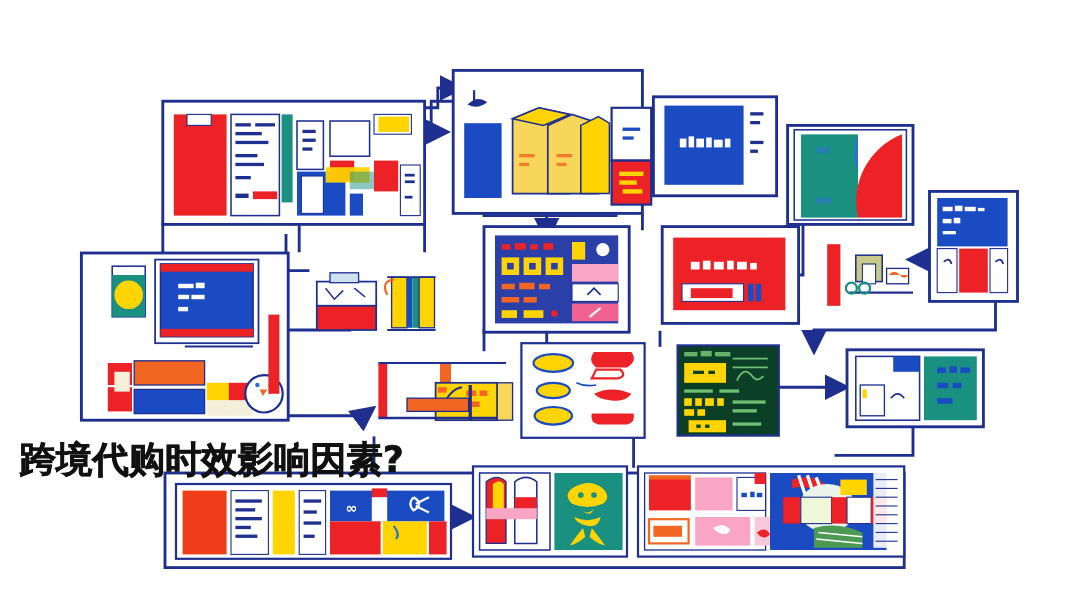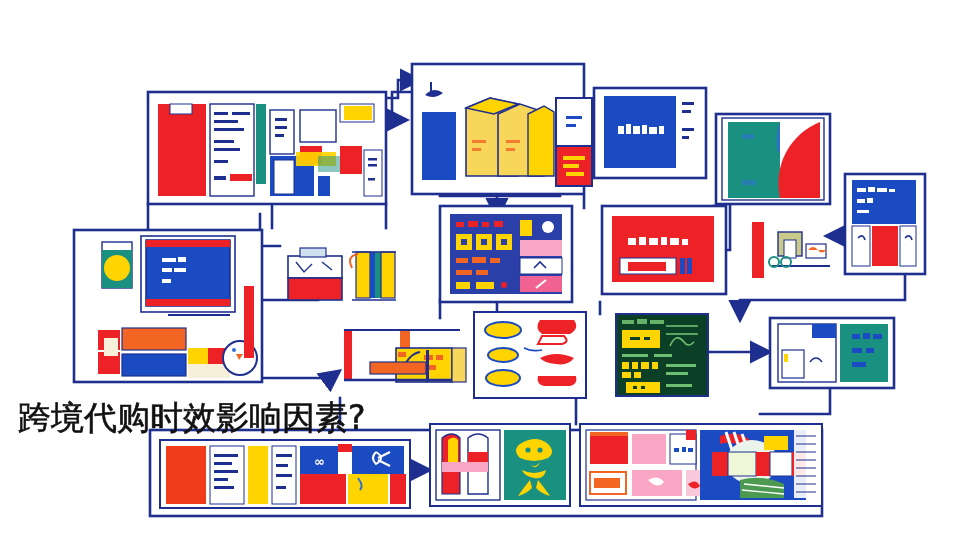--- a/index.html
+++ b/index.html
@@ -14,21 +14,21 @@
   #title-layer{
     position:absolute;
     left:18px; top:396px;
     width:420px; height:44px;
     z-index:40;
     pointer-events:none;
   }
   #page-title{
     margin:0;
     font-family:"DejaVu Sans", sans-serif;
-    font-weight:normal;
+    font-weight:bold;
     font-size:33px;
     line-height:44px;
     letter-spacing:0px;
     color:#111111;
     white-space:nowrap;
     -webkit-text-stroke:0.6px #111111;
   }
 </style>
 </head>
 <body>

